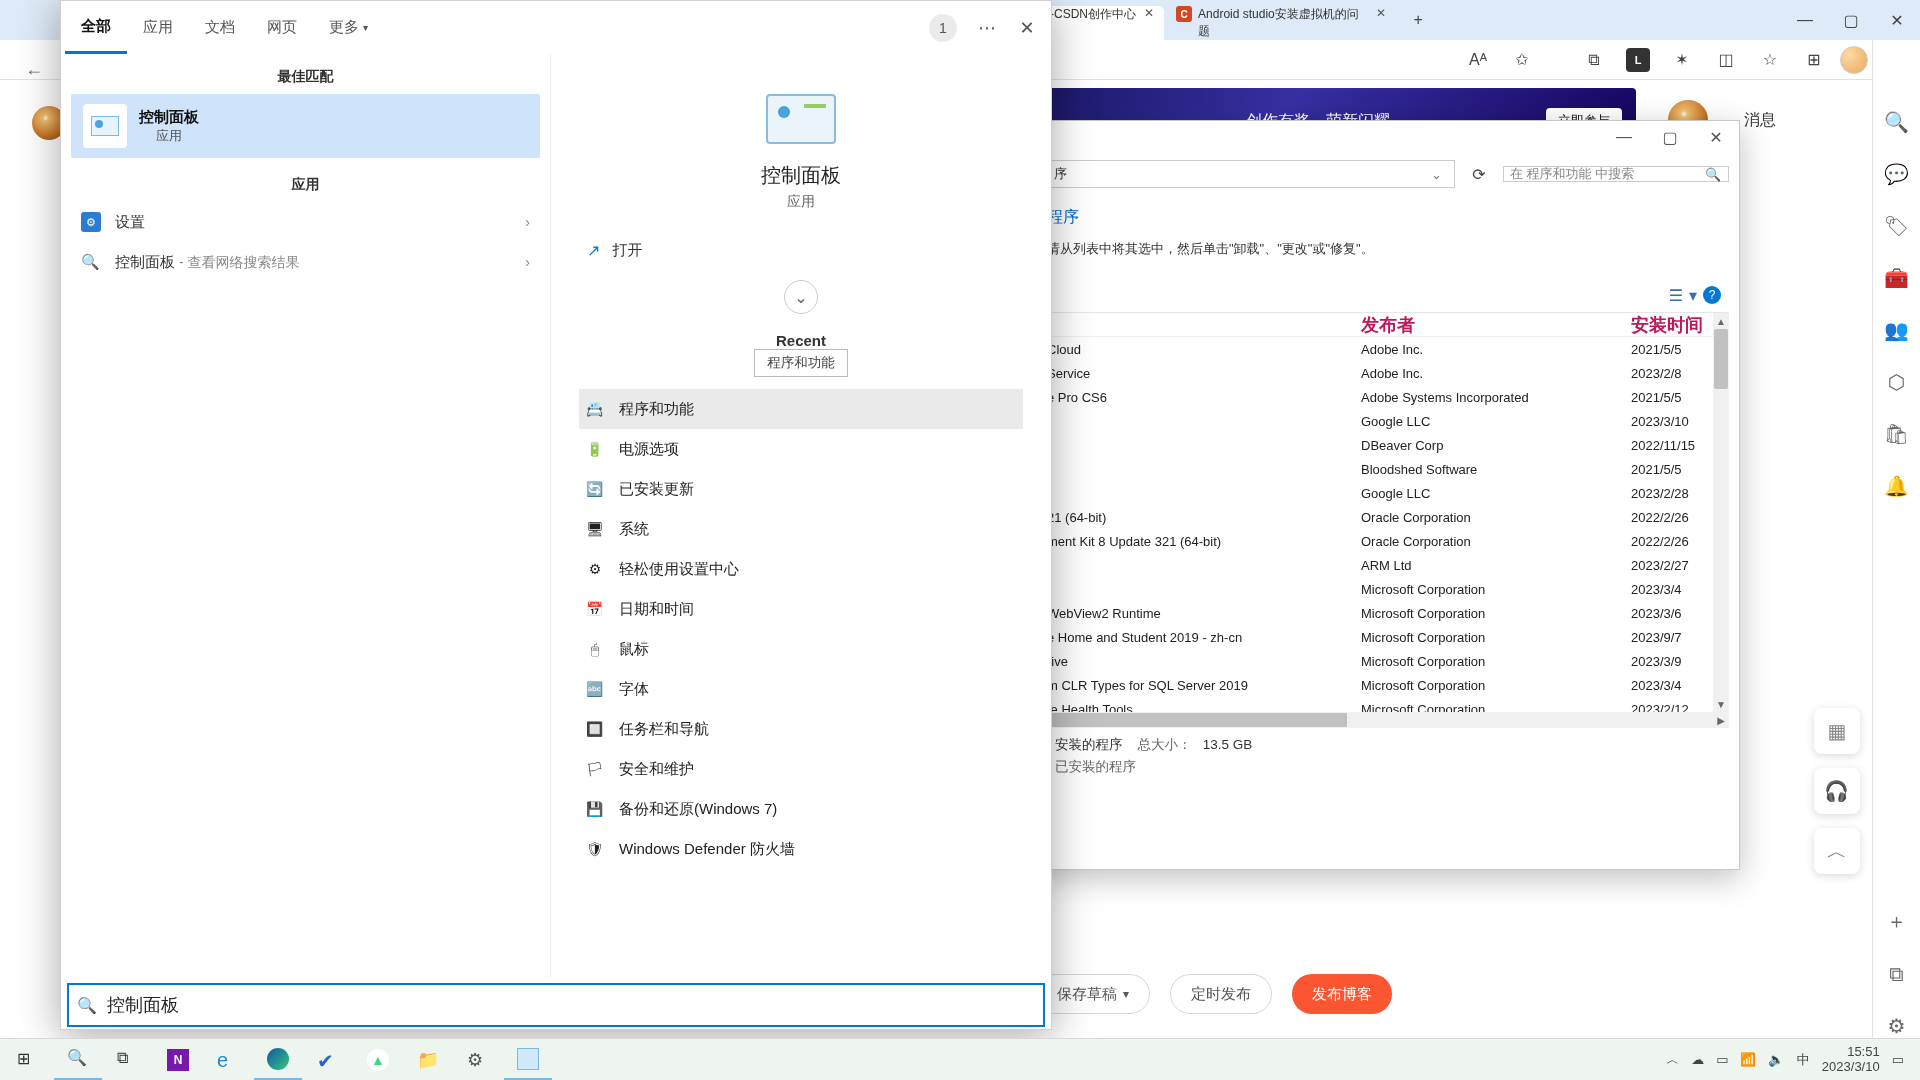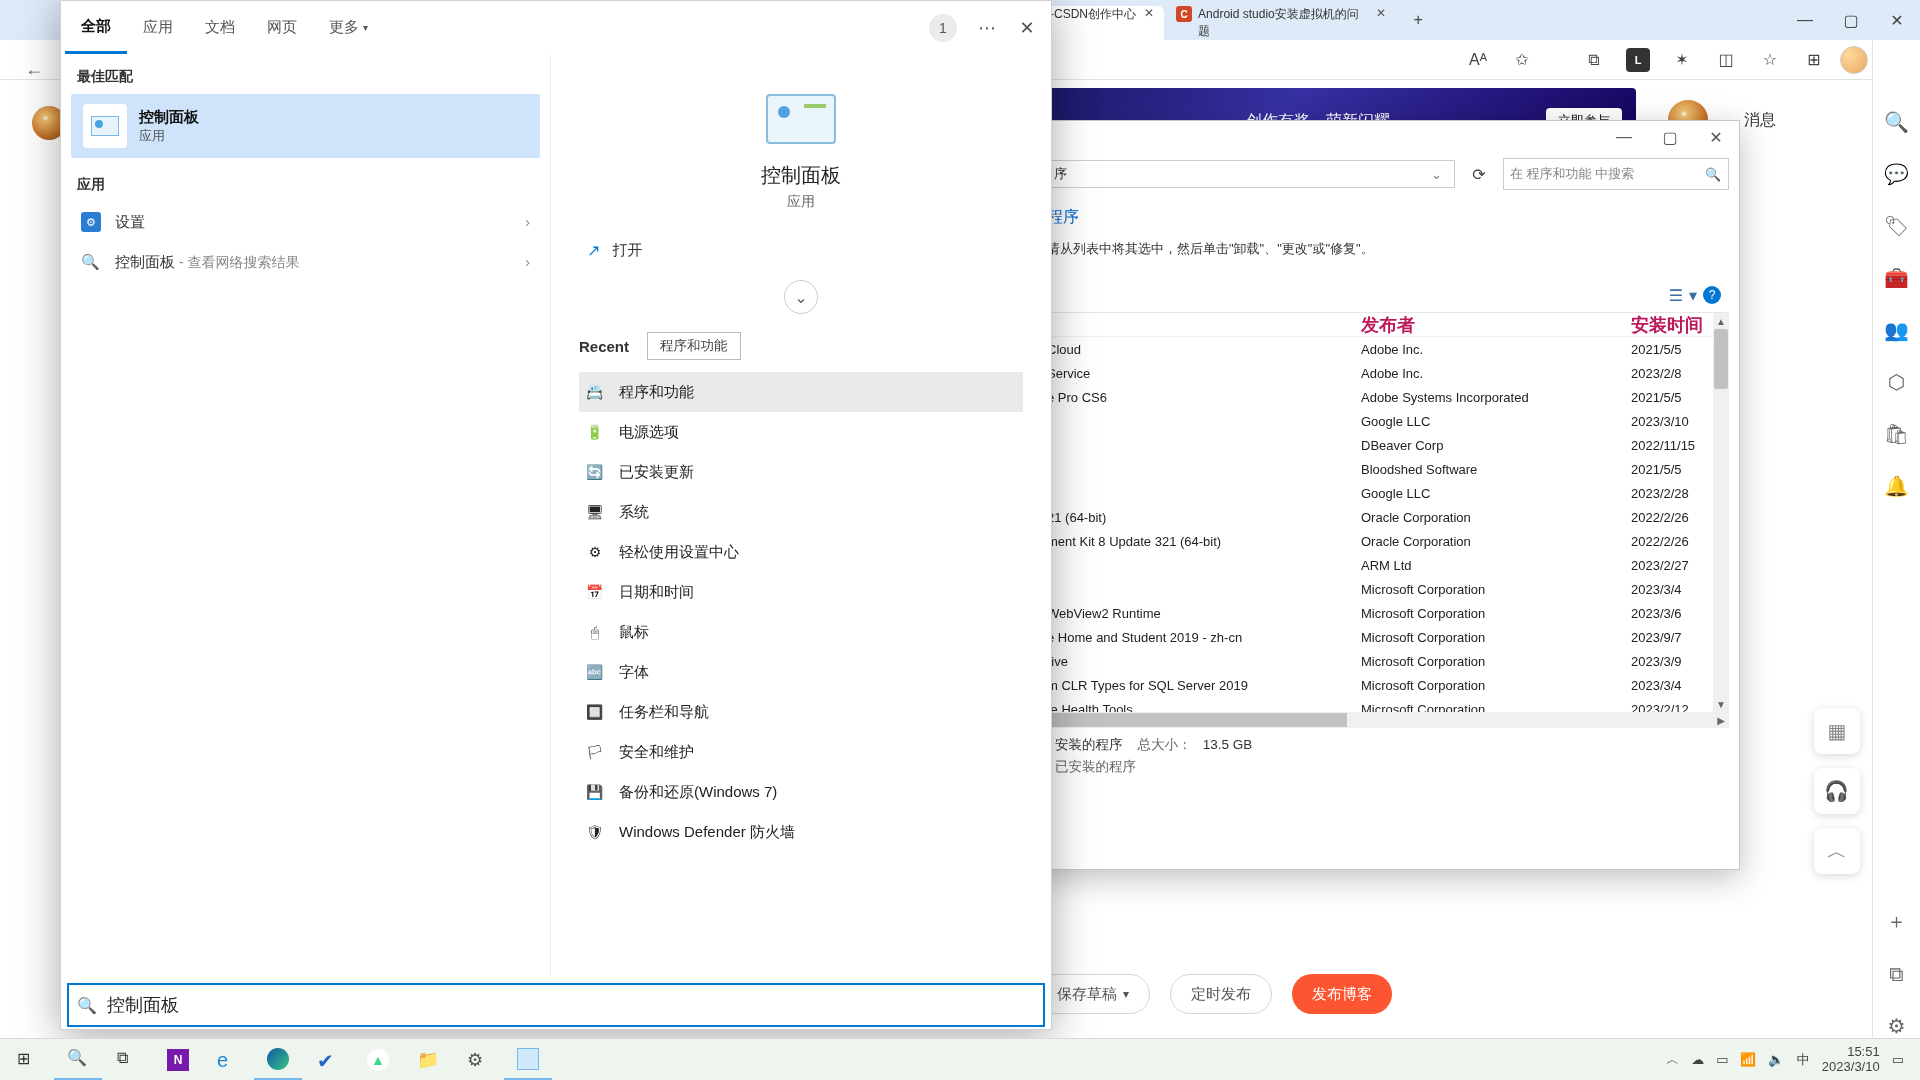--- a/index.html
+++ b/index.html
@@ -38,21 +38,21 @@
 .float-icon { width:46px; height:46px; border-radius:8px; background:#fff; box-shadow:0 2px 8px rgba(0,0,0,0.15); display:flex; align-items:center; justify-content:center; color:#888; font-size:20px;}
 
 
 .progwin { position:absolute; left:1036px; top:120px; width:704px; height:750px; background:#fff; border:1px solid #c8c8c8; box-shadow:0 8px 30px rgba(0,0,0,0.25);}
 .progwin-title { height:32px; display:flex; justify-content:flex-end; align-items:center; }
 .progwin-title div { width:46px; height:30px; display:flex; align-items:center; justify-content:center; color:#555;}
 .progwin-addr { height:42px; display:flex; align-items:center; gap:10px; padding:0 10px;}
 .addr-box { flex:1; height:28px; border:1px solid #ccc; background:#fff; display:flex; align-items:center; padding:0 6px; font-size:13px; color:#333;}
 .addr-drop { color:#777; padding:0 6px;}
 .reload { width:28px; height:28px; display:flex; align-items:center; justify-content:center; color:#444; border:1px solid transparent;}
-.search-box { width:226px; height:32px; border:1px solid #ccc; display:flex; align-items:center; padding:0 6px; color:#888; font-size:13px;}
+.search-box { width:226px; height:16px; border:1px solid #ccc; display:flex; align-items:center; padding:0 6px; color:#888; font-size:13px;}
 .search-box .mag { margin-left:auto; color:#555;}
 .prog-body { padding:4px 10px 0 10px;}
 .prog-link { color:#0066cc; font-size:16px; margin:8px 0 12px 0; display:block;}
 .prog-desc { font-size:13px; color:#333; margin-bottom:22px;}
 .prog-toolbar { height:30px; display:flex; align-items:center; margin-bottom:2px;}
 .prog-toolbar .view { margin-left:auto; color:#3a6ea5; padding-right:8px; display:flex; gap:6px; align-items:center;}
 .prog-toolbar .help { width:18px; height:18px; border-radius:50%; background:#0078d4; color:#fff; font-size:12px; display:flex; align-items:center; justify-content:center;}
 .prog-table { height:400px; border-top:1px solid #e6e6e6; overflow:hidden; position:relative;}
 .prog-head { display:flex; font-size:18px; color:#be185d; height:24px; align-items:center; border-bottom:1px solid #f0f0f0;font-weight:bold;}
 .col-name { flex:1;}
@@ -71,21 +71,21 @@
 .prog-status .txt { display:flex; flex-direction:column; gap:4px;}
 
 
 .search-panel { position:absolute; left:60px; top:0; width:992px; height:1030px; background:#f7f7f7; box-shadow:0 6px 40px rgba(0,0,0,0.35); border:1px solid #d0d0d0; display:flex; flex-direction:column; }
 .search-tabs { height:53px; background:#fff; display:flex; align-items:center; padding:0 4px;}
 .search-tab { padding:0 16px; height:53px; display:flex; align-items:center; font-size:15px; color:#555; cursor:pointer;}
 .search-tab.active { color:#111; border-bottom:3px solid #0078d4; font-weight:700;}
 .search-tab .chev { font-size:10px; margin-left:4px;}
 .s-badge { margin-left:auto; margin-right:10px; width:28px; height:28px; border-radius:50%; background:#ebebeb; color:#555; display:flex; align-items:center; justify-content:center; font-size:14px;}
 .s-more, .s-close { width:40px; height:40px; display:flex; align-items:center; justify-content:center; color:#555; font-size:18px;}
-.search-body { flex:1; display:flex; background:#fff;}
+.search-body { flex:1; display:flex; background:#fff;text-align:center;}
 .search-left { width:490px; border-right:1px solid #eee; padding:0; }
 .group-label { padding:14px 16px 8px 16px; font-size:14px; font-weight:600; color:#333;}
 .best-match { margin:0 10px 4px 10px; background:#cfe4fa; border-radius:2px; padding:10px 12px; display:flex; align-items:center; gap:12px;}
 .best-match .ico { width:44px; height:44px; background:#fff; border-radius:4px; display:flex; align-items:center; justify-content:center;}
 .cp-ico { width:28px; height:20px; background:#e8f4fd; border:1px solid #7bb8e8; position:relative;}
 .cp-ico::after { content:''; position:absolute; left:3px; top:3px; width:8px; height:8px; background:#4aa3df; border-radius:50%;}
 .best-match .title { font-size:15px; font-weight:600; color:#111;}
 .best-match .sub { font-size:13px; color:#555;}
 .list-item { padding:10px 20px; display:flex; align-items:center; gap:14px; font-size:15px; color:#333;}
 .list-item .arrow-r { margin-left:auto; color:#888; font-size:14px;}
@@ -95,21 +95,21 @@
 .search-right { flex:1; display:flex; flex-direction:column; align-items:center; padding-top:40px;}
 .right-icon { width:70px; height:50px; background:#eaf4fb; border:2px solid #8abce0; border-radius:4px; margin-bottom:18px; position:relative;}
 .right-icon::before { content:''; position:absolute; left:10px; top:10px; width:12px; height:12px; border-radius:50%; background:#4aa3df;}
 .right-icon::after { content:''; position:absolute; right:8px; top:8px; width:22px; height:4px; background:#9c6;}
 .right-title { font-size:20px; color:#222; margin-bottom:4px;}
 .right-sub { font-size:14px; color:#666; margin-bottom:30px;}
 .right-open { display:flex; align-items:center; gap:12px; font-size:15px; color:#333; align-self:flex-start; padding:0 36px;}
 .open-ico { color:#0078d4; font-size:16px;}
 .expand-circ { margin-top:20px; width:34px; height:34px; border-radius:50%; border:1px solid #ccc; display:flex; align-items:center; justify-content:center; color:#666; background:#fff;}
 .recent-area { align-self:stretch; padding:0 28px; margin-top:18px;}
-.recent-hdr { display:flex; align-items:center; gap:18px;}
+.recent-hdr { display:flex; align-items:center; flex-direction:column;}
 .recent-hdr .lbl { font-size:15px; font-weight:600; color:#333;}
 .recent-hdr .chip { border:1px solid #bbb; padding:4px 12px; font-size:13.5px; color:#444;}
 .recent-list { margin-top:12px;}
 .recent-item { height:40px; display:flex; align-items:center; gap:14px; font-size:15px; color:#222; padding:0 6px;}
 .recent-item.sel { background:#eaeaea;}
 .ric { width:20px; height:20px; display:inline-flex; align-items:center; justify-content:center; font-size:14px;}
 .search-input-wrap { height:52px; padding:6px; background:#fff;}
 .search-input-box { height:44px; border:2px solid #0078d4; display:flex; align-items:center; padding:0 8px; gap:10px;}
 .search-input-box input { border:none; outline:none; font-size:18px; flex:1; color:#222; background:transparent;}
 

